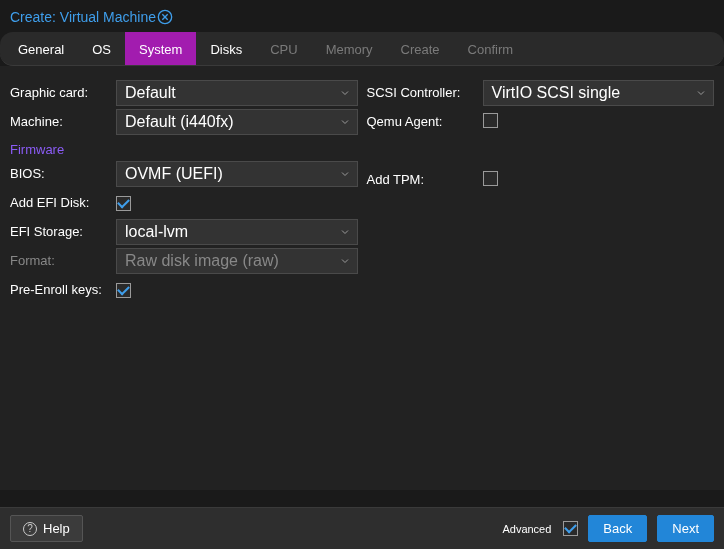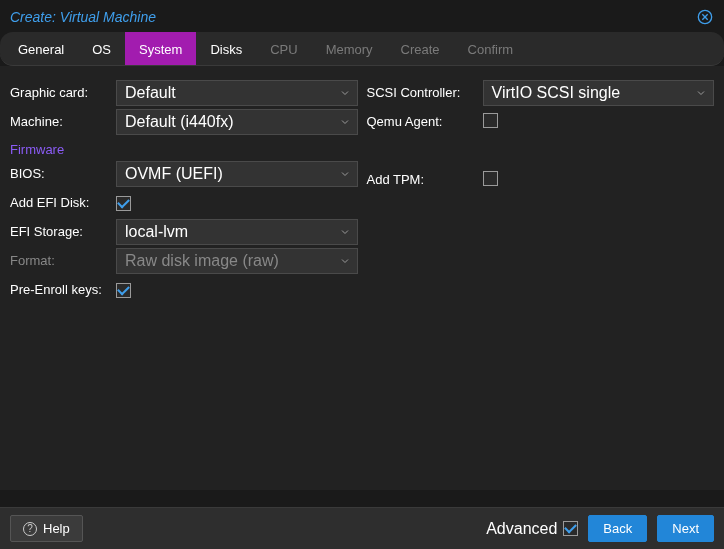--- a/index.html
+++ b/index.html
@@ -1,18 +1,18 @@
 <!DOCTYPE html>
 <html><head>
 <meta charset="utf-8">
 <style>
   * { box-sizing: border-box; margin: 0; padding: 0; font-family: -apple-system, BlinkMacSystemFont, "Segoe UI", Arial, sans-serif; }
   body { background: #1a1a1a; width: 724px; height: 549px; overflow: hidden; color: #fff; font-size: 13px; }
   
-  .titlebar { display: flex; align-items: center; justify-content: space-between; padding: 8px 10px 6px 10px; font-style: italic; }
+  .titlebar { display: flex; align-items: center; padding: 8px 10px 6px 10px; }
   .title { color: #3f9eeb; font-size: 14px; }
   .close-icon { color: #3f9eeb; font-size: 16px; cursor: pointer; width: 18px; height: 18px; display:flex; align-items:center; justify-content:center; }
   .close-icon svg { width: 16px; height: 16px; }
   
   .tabbar { display: flex; gap: 0; border-bottom: 1px solid #3a3a3a; background: #2a2a2a; padding: 0 4px; border-radius: 13px; }
   .tab { padding: 10px 14px 8px 14px; color: #fff; cursor: pointer; font-size: 13px; }
   .tab.active { background: #a21caf; color: #fff; }
   .tab.disabled { color: #7a7a7a; cursor: default; }
   
   .form { padding: 12px 10px; display: flex; gap: 9px; background:#222; height: 424px; }
@@ -29,21 +29,21 @@
   .checkbox.checked::after { content: ""; display:block; width: 9px; height: 5px; border-left: 2px solid #3f9eeb; border-bottom: 2px solid #3f9eeb; transform: rotate(-45deg) translate(1px,-1px); }
   .section-label { color:#8b5cf6; font-size:13px; padding: 6px 0 2px 0; }
   
   .col.right .label { width: 116px; }
   
   .footer { position: absolute; bottom: 0; left:0; right:0; height: 42px; background: #2e2e2e; border-top:1px solid #3a3a3a; display:flex; align-items:center; justify-content:space-between; padding: 0 10px; }
   .btn { background: #444; border: 1px solid #555; color:#fff; padding: 5px 14px; font-size:13px; cursor:pointer; border-radius:2px; }
   .btn.primary { background: #2286d8; border-color:#2286d8; }
   .btn.help { background:#3b3b3b; display:flex; align-items:center; gap:6px; padding:5px 12px; }
   .footer-right { display:flex; align-items:center; gap:10px; }
-  .adv-wrap { display:flex; align-items:center; gap:6px; color:#fff; font-size:16px; }
+  .adv-wrap { display:flex; align-items:center; gap:12px; color:#fff; font-size:11px; }
 </style>
 </head>
 <body>
 
 <div class="titlebar">
   <div class="title">Create: Virtual Machine</div>
   <div class="close-icon">
     <svg viewBox="0 0 24 24" fill="none" stroke="currentColor" stroke-width="2">
       <circle cx="12" cy="12" r="10"></circle>
       <line x1="8" y1="8" x2="16" y2="16"></line>

